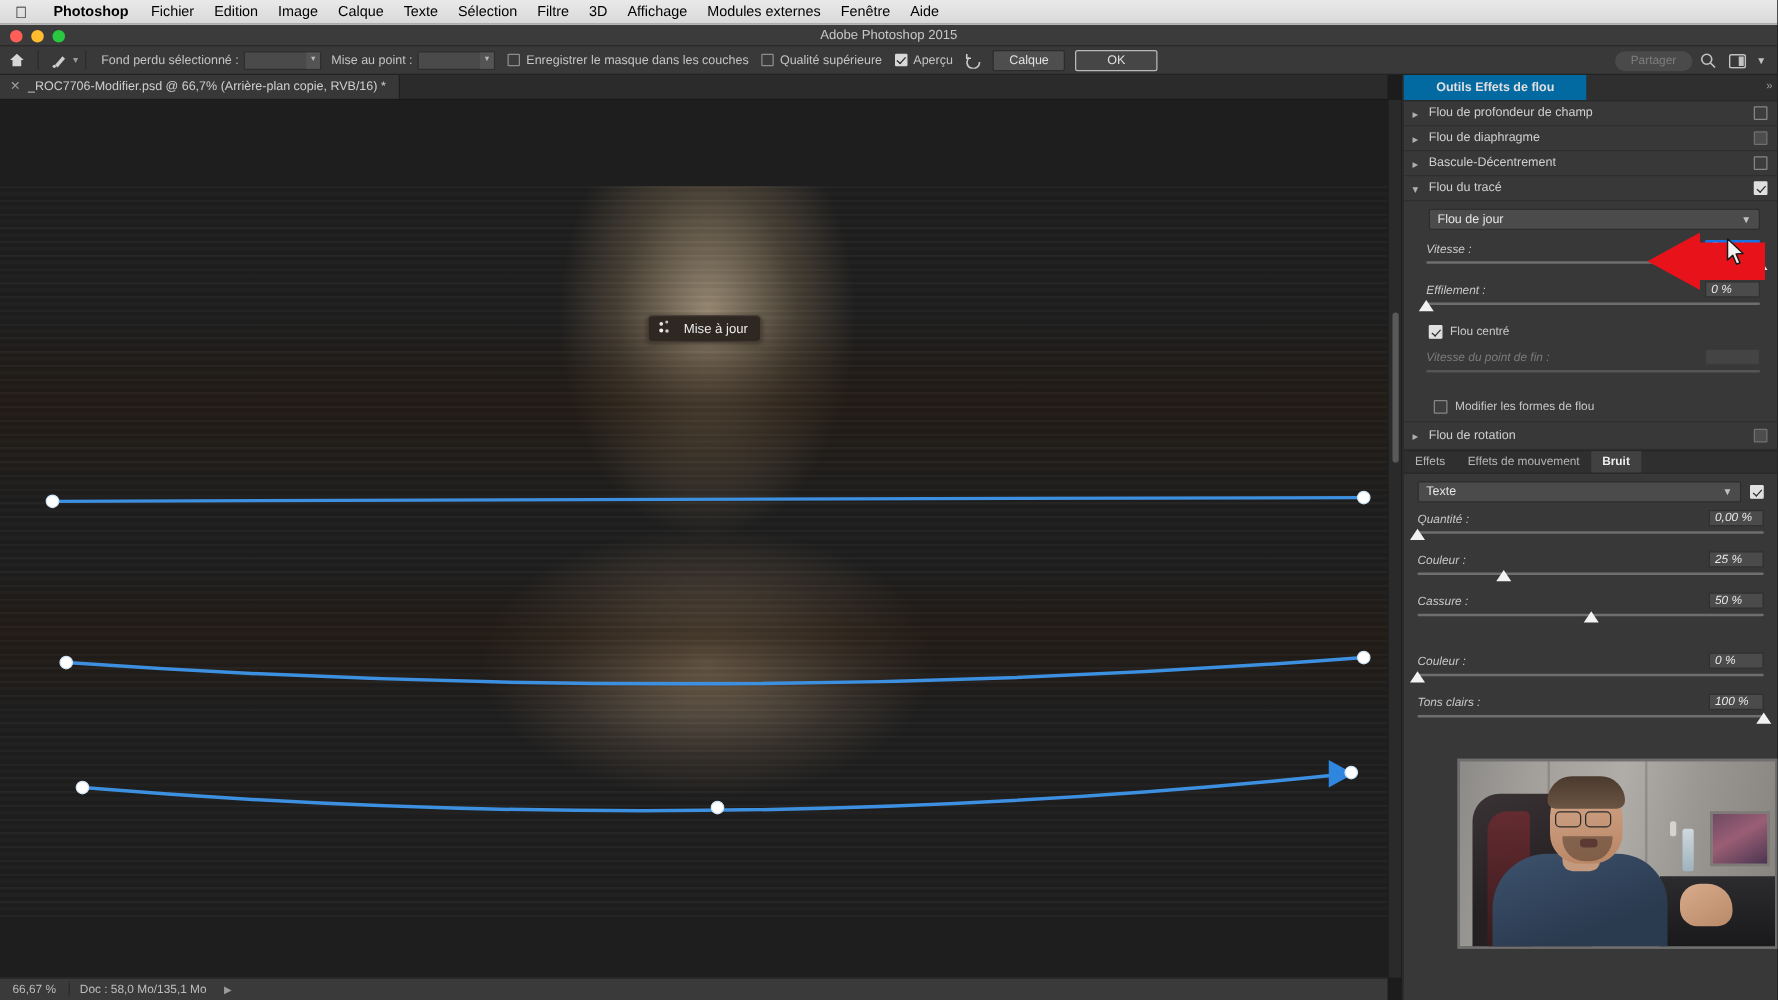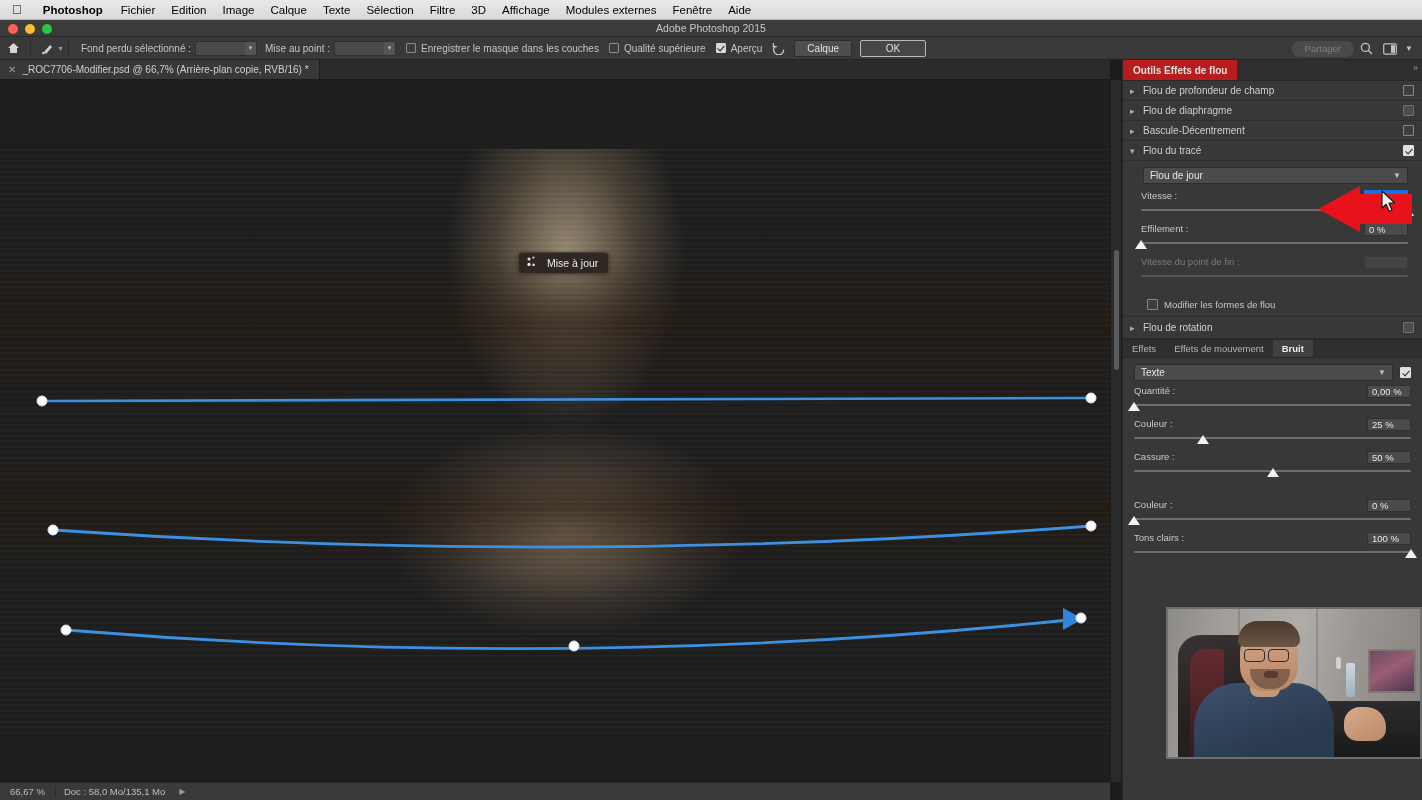--- a/index.html
+++ b/index.html
@@ -179,22 +179,22 @@
   
   .right-panel {
     position: absolute; top: 60px; left: 1122px; width: 300px; height: 740px;
     background: #383838; border-left: 1px solid #282828;
   }
   .panel-tabbar {
     height: 21px; background: #2f2f2f; display: flex; align-items: stretch;
     border-bottom: 1px solid #282828; position: relative;
   }
   .panel-tab {
-    display: flex; align-items: center; padding: 0 10px; font-size: 10px;
-    color: #e0e0e0; background: #b91c1c; font-weight: bold;
+    display: flex; align-items: center; padding: 0 26px; font-size: 10px;
+    color: #e0e0e0; background: #0369a1; font-weight: bold;
   }
   .panel-collapse { position: absolute; right: 4px; top: 3px; color: #9a9a9a; font-size: 9px; }
 
   .blur-row {
     height: 20px; display: flex; align-items: center; padding: 0 8px 0 7px;
     border-bottom: 1px solid #2e2e2e; color: #cfcfcf; font-size: 10px;
   }
   .blur-row .tw { width: 13px; color: #b0b0b0; font-size: 9px; display: flex; align-items: center; }
   .blur-row .nm { flex: 1; }
   .cbx {
@@ -210,21 +210,21 @@
 
   .blur-body { padding: 6px 0 4px 0; border-bottom: 1px solid #2e2e2e; }
   .select-box {
     margin: 0 14px 6px 20px; height: 17px; background: #4b4b4b; border: 1px solid #2d2d2d;
     border-radius: 2px; display: flex; align-items: center; padding: 0 6px;
     color: #e6e6e6; font-size: 10px;
   }
   .select-box .chev { margin-left: auto; font-size: 8px; color: #c0c0c0; }
 
   .slider-group { padding: 0 14px 0 18px; }
-  .sl-head { display: flex; align-items: flex-start; height: 15px; }
+  .sl-head { display: flex; align-items: flex-end; height: 15px; font-style: italic; }
   .sl-label { color: #c8c8c8; font-size: 9.5px; flex: 1; }
   .sl-val {
     min-width: 44px; height: 13px; background: #4b4b4b; border: 1px solid #303030;
     color: #e8e8e8; font-size: 9.5px; display: flex; align-items: center;
     padding: 0 4px; border-radius: 1px;
   }
   .sl-val.sel { background: #1473e6; border-color: #1473e6; color: #fff; }
   .sl-val.dim { background: #444; color: #6e6e6e; border-color: #3a3a3a; }
   .sl-track {
     position: relative; height: 12px; margin: 2px 0 2px 0;
@@ -600,20 +600,26 @@
         <div class="sl-head">
           <span class="sl-label">Effilement :</span>
           <span class="sl-val">0 %</span>
         </div>
         <div class="sl-track">
           <div class="bar"></div>
           <div class="sl-knob" style="left:-6px;"></div>
         </div>
       </div>
 
+      <div class="slider-group" style="padding-top:2px;">
+        <div class="sub-check">
+          <span class="cbx on"></span>
+          <span>Flou centré</span>
+        </div>
+      </div>
 
       <div class="slider-group" style="margin-top:4px;">
         <div class="sl-head">
           <span class="sl-label dim-text">Vitesse du point de fin :</span>
           <span class="sl-val dim"></span>
         </div>
         <div class="sl-track">
           <div class="bar dim"></div>
         </div>
       </div>

